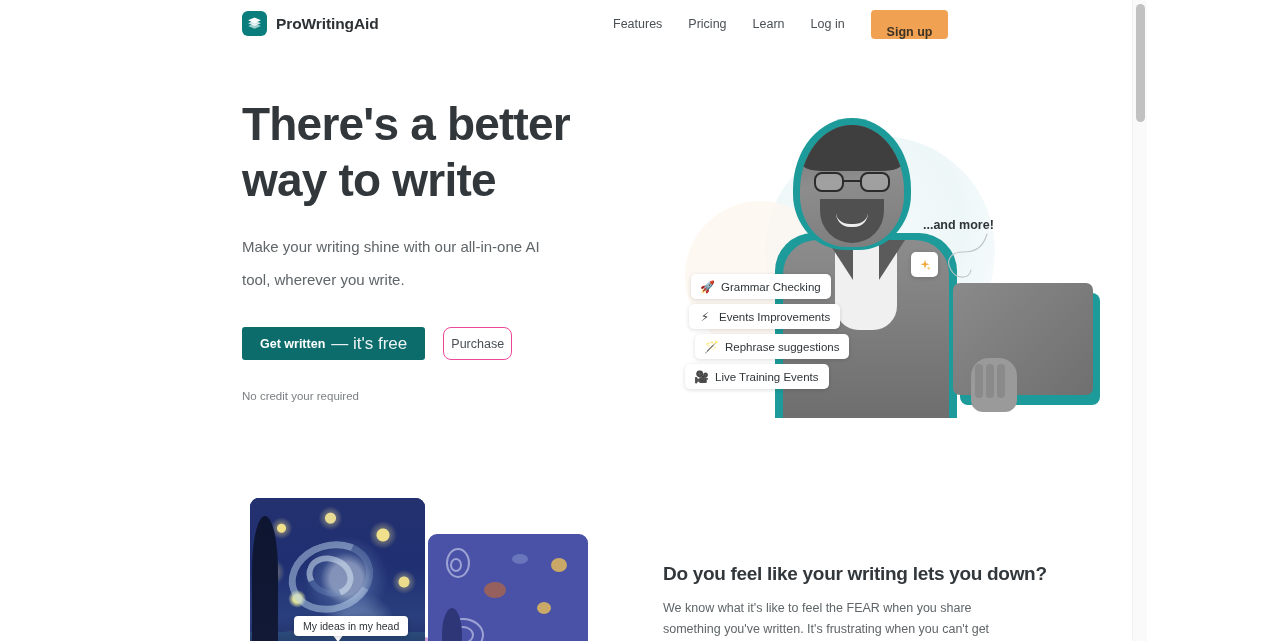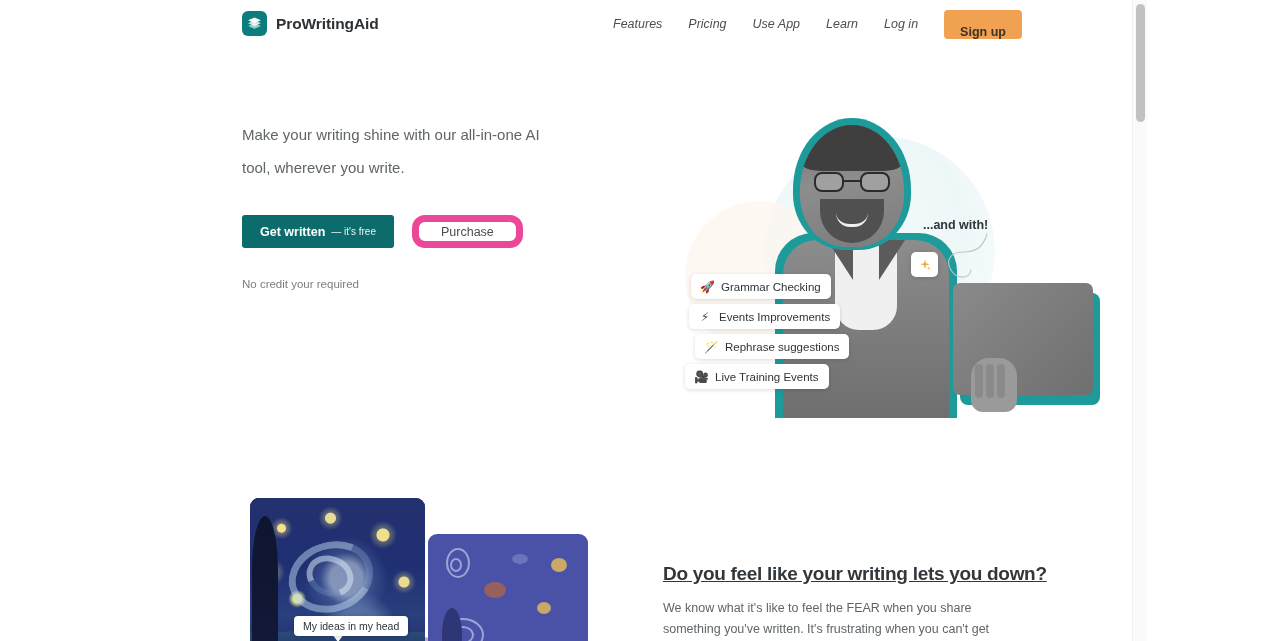--- a/index.html
+++ b/index.html
@@ -78,21 +78,20 @@
     align-items: center;
     gap: 0px;
   }
   nav.main-nav a.nav-link {
     font-size: 12.5px;
     color: #4a4f54;
     text-decoration: none;
     padding: 0 13px;
     white-space: nowrap;
     line-height: 48px;
-    font-style: italic;
   }
   .signup-btn {
     margin-left: 13px;
     background: #f0a252;
     color: #3d3226;
     font-size: 12.5px;
     font-weight: bold;
     border: none;
     border-radius: 4px;
     padding: 8px 16px;
@@ -150,30 +149,30 @@
     font-weight: bold;
     cursor: pointer;
     white-space: nowrap;
     display: inline-flex;
     align-items: center;
     gap: 6px;
     font-family: inherit;
   }
   .btn-primary .free-tag {
     font-weight: normal;
-    font-size: 10px;
+    font-size: 17px;
     opacity: 0.92;
   }
   .btn-outline {
     background: #ffffff;
     color: #4a4f54;
-    border: 7px solid #ec4899;
-    border-radius: 13px;
+    border: 1px solid #ec4899;
+    border-radius: 8px;
     height: 33px;
-    padding: 0 22px;
+    padding: 0 7px;
     font-size: 12.5px;
     cursor: pointer;
     white-space: nowrap;
     font-family: inherit;
   }
   .hero-note {
     margin-top: 30px;
     font-size: 11.5px;
     color: #7b8084;
   }
@@ -549,21 +548,20 @@
     left: 663px;
     top: 95px;
     width: 360px;
   }
   .section2-title {
     font-size: 19px;
     font-weight: bold;
     color: #32373b;
     letter-spacing: -0.3px;
     white-space: nowrap;
-    text-decoration: underline;
   }
   .section2-body {
     margin-top: 13px;
     font-size: 12.5px;
     line-height: 21px;
     color: #5f6568;
     width: 345px;
   }
 
   
@@ -601,31 +599,31 @@
             <path d="M3 11.5 L12 7.5 L21 11.5 L12 15.5 Z" fill="#ffffff" opacity="0.82"></path>
             <path d="M3 15.5 L12 11.5 L21 15.5 L12 19.5 Z" fill="#ffffff" opacity="0.62"></path>
           </svg>
         </span>
         <span class="brand-name">ProWritingAid</span>
       </a>
 
       <nav class="main-nav">
         <a class="nav-link" href="#">Features</a>
         <a class="nav-link" href="#">Pricing</a>
-        <a class="nav-link" href="#">Use App</a>
         <a class="nav-link" href="#">Learn</a>
         <a class="nav-link" href="#">Log in</a>
         <button class="signup-btn">Sign up</button>
       </nav>
 
     </header>
 
     <section class="hero">
 
       <div class="hero-copy">
+        <h1 class="hero-title">There's a better way to write</h1>
         <p class="hero-sub">Make your writing shine with our all-in-one AI tool, wherever you write.</p>
 
         <div class="hero-actions">
           <button class="btn-primary">
             <span>Get written</span>
             <span class="free-tag">— it's free</span>
           </button>
           <button class="btn-outline">Purchase</button>
         </div>
 
@@ -688,21 +686,21 @@
           <svg width="14" height="14" viewBox="0 0 24 24" aria-hidden="true">
             <path d="M12 2.5 L13.7 9 L20 10.8 L13.7 12.6 L12 19 L10.3 12.6 L4 10.8 L10.3 9 Z" fill="#f0a837"></path>
             <path d="M18.5 14 L19.4 16.8 L22 17.6 L19.4 18.4 L18.5 21 L17.6 18.4 L15 17.6 L17.6 16.8 Z" fill="#f5c35f"></path>
           </svg>
         </div>
 
         <svg class="squiggle" viewBox="0 0 70 56">
           <path d="M62 4 C58 18, 50 22, 38 22 C26 22, 20 30, 26 40 C31 49, 44 50, 46 40" fill="none" stroke="#bfc4c7" stroke-width="1.1" stroke-linecap="round"></path>
         </svg>
 
-        <div class="and-more">...and with!</div>
+        <div class="and-more">...and more!</div>
       </div>
 
     </section>
 
     <section class="section2">
 
       <div class="art-stack">
 
         <div class="purple-circle"></div>
 

